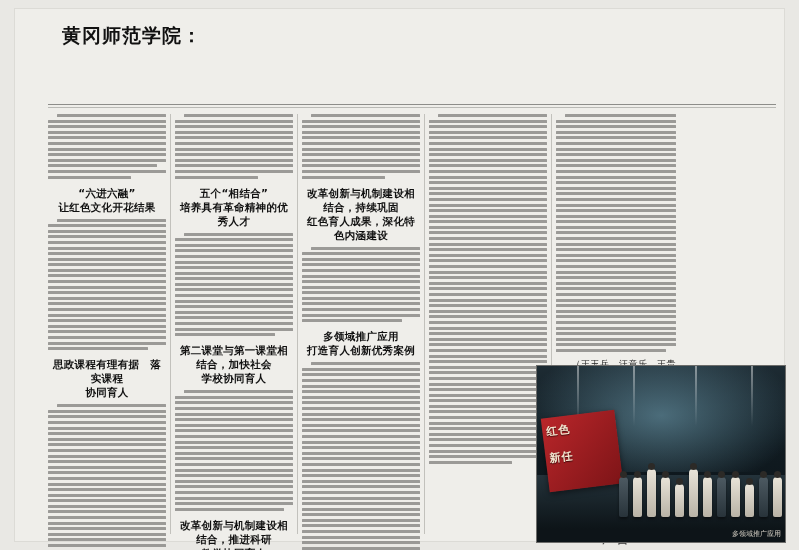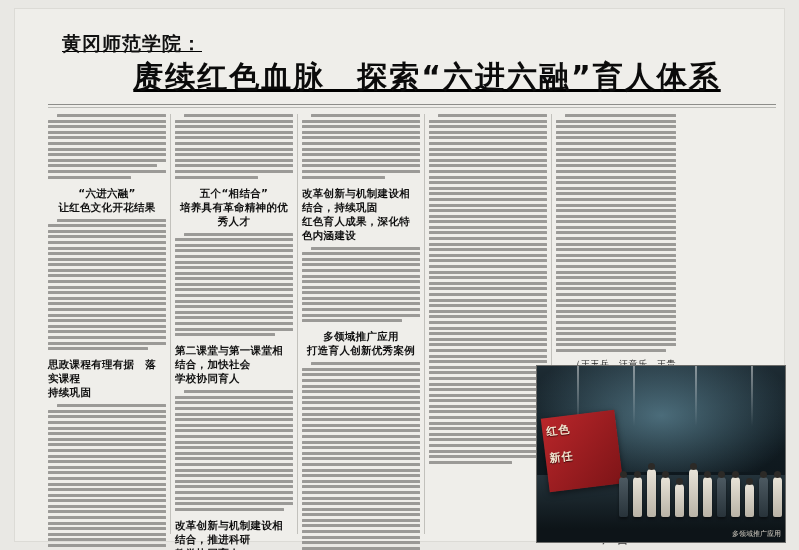--- a/index.html
+++ b/index.html
@@ -14,21 +14,21 @@
     background:#e9e8e4;
   }
   
   .paper{
     position:absolute;left:14px;top:8px;width:771px;height:534px;
     background:#efeeea;
     box-shadow:0 0 0 1px #dcdbd6 inset;
   }
   
   .head{
-    position:absolute;left:48px;top:24px;width:700px;height:72px;text-decoration:underline;
+    position:absolute;left:48px;top:16px;width:700px;height:72px;
   }
   .kicker{
     font-family:"DejaVu Sans","Liberation Sans",sans-serif;
     font-weight:bold;
     font-size:19px;
     color:#111;
     letter-spacing:1px;
     line-height:22px;
   }
   .maintitle{
@@ -76,20 +76,21 @@
   .ln.s85{width:85%;}
   .ln.s92{width:92%;}
 
   .subhead{
     font-weight:bold;
     font-size:10.5px;
     line-height:14px;
     color:#101010;
     margin:7px 0 5px 0;
     letter-spacing:.3px;
+    text-align:center;
   }
   .subhead.c{text-align:center;}
   .sig{
     font-size:9px;color:#222;text-align:right;margin-top:6px;letter-spacing:.5px;
   }
   .adnote{
     position:absolute;left:0;bottom:-14px;width:100%;
     font-size:13px;color:#333;text-align:center;letter-spacing:1px;
   }
 
@@ -142,21 +143,20 @@
   }
 </style>
 </head>
 <body>
 
 <div id="page">
   <div class="paper">
 
     <div class="head">
       <div class="kicker">黄冈师范学院：</div>
-      <div class="maintitle">赓续红色血脉　探索“六进六融”育人体系</div>
     </div>
     <div class="rule-top"></div>
     <div class="rule-top2"></div>
 
     <div class="cols">
 
       <div class="col">
         <div class="para">
           <div class="ln i"></div>
             <div class="ln"></div>
@@ -196,21 +196,21 @@
             <div class="ln"></div>
             <div class="ln"></div>
             <div class="ln"></div>
           <div class="ln"></div>
             <div class="ln"></div>
             <div class="ln"></div>
             <div class="ln s85"></div>
         </div>
         <div class="subhead">
           <div>思政课程有理有据　落实课程</div>
-          <div>持续巩固</div>
+          <div>协同育人</div>
         </div>
         <div class="para">
           <div class="ln i"></div>
             <div class="ln"></div>
             <div class="ln"></div>
             <div class="ln"></div>
           <div class="ln"></div>
             <div class="ln"></div>
             <div class="ln"></div>
             <div class="ln"></div>

